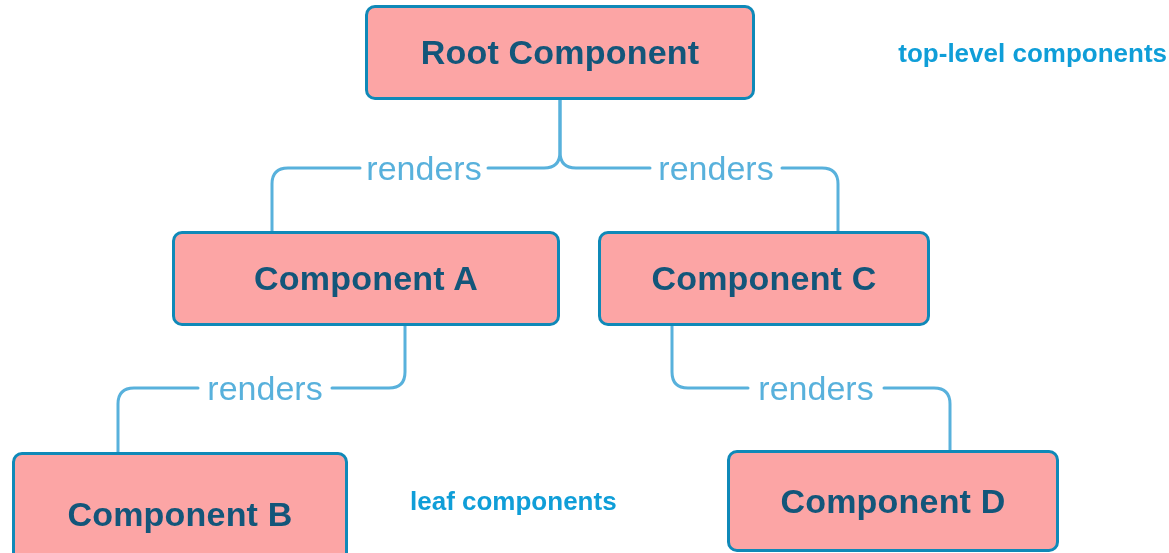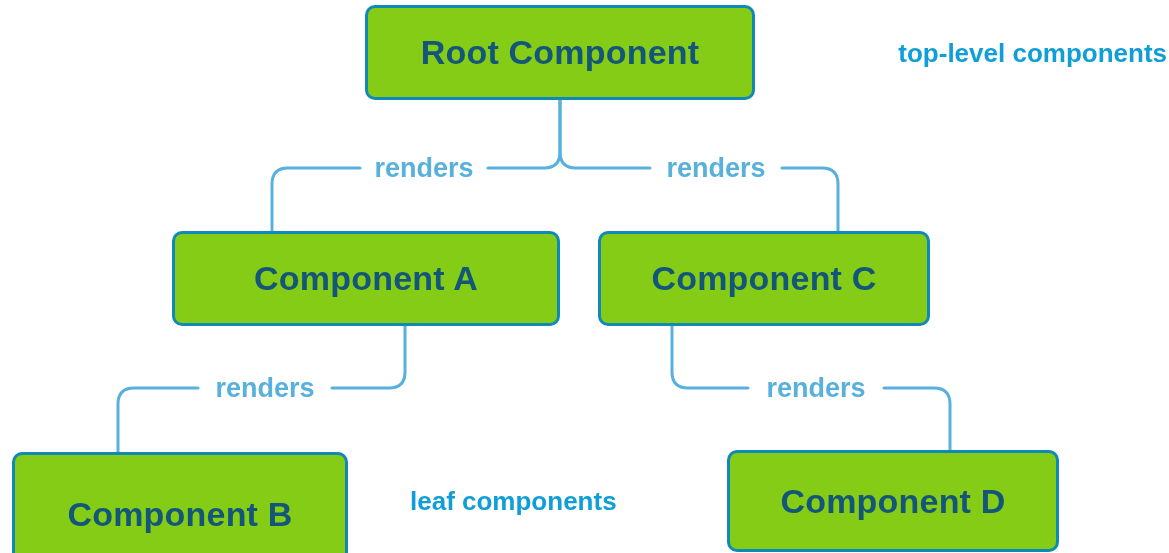--- a/index.html
+++ b/index.html
@@ -28,37 +28,37 @@
     color: var(--line);
   }
   .edges-svg path {
     fill: none;
     stroke: currentColor;
     stroke-width: 3;
     stroke-linecap: round;
   }
   .node {
     position: absolute;
-    background: #84cc16;
+    background: #fca5a5;
     border: 3px solid var(--box-border);
     border-radius: 10px;
     display: flex;
     align-items: center;
     justify-content: center;
     color: var(--box-text);
     font-size: 34px;
     font-weight: 600;
     letter-spacing: 0.2px;
   }
   .edge-label {
     position: absolute;
     transform: translate(-50%, -50%);
     color: var(--line);
-    font-size: 27px;
-    font-weight: bold;
+    font-size: 34px;
+    font-weight: normal;
     white-space: nowrap;
     background: transparent;
   }
   .annotation {
     position: absolute;
     color: var(--annotation);
     font-size: 26px;
     font-weight: bold;
     white-space: nowrap;
   }

